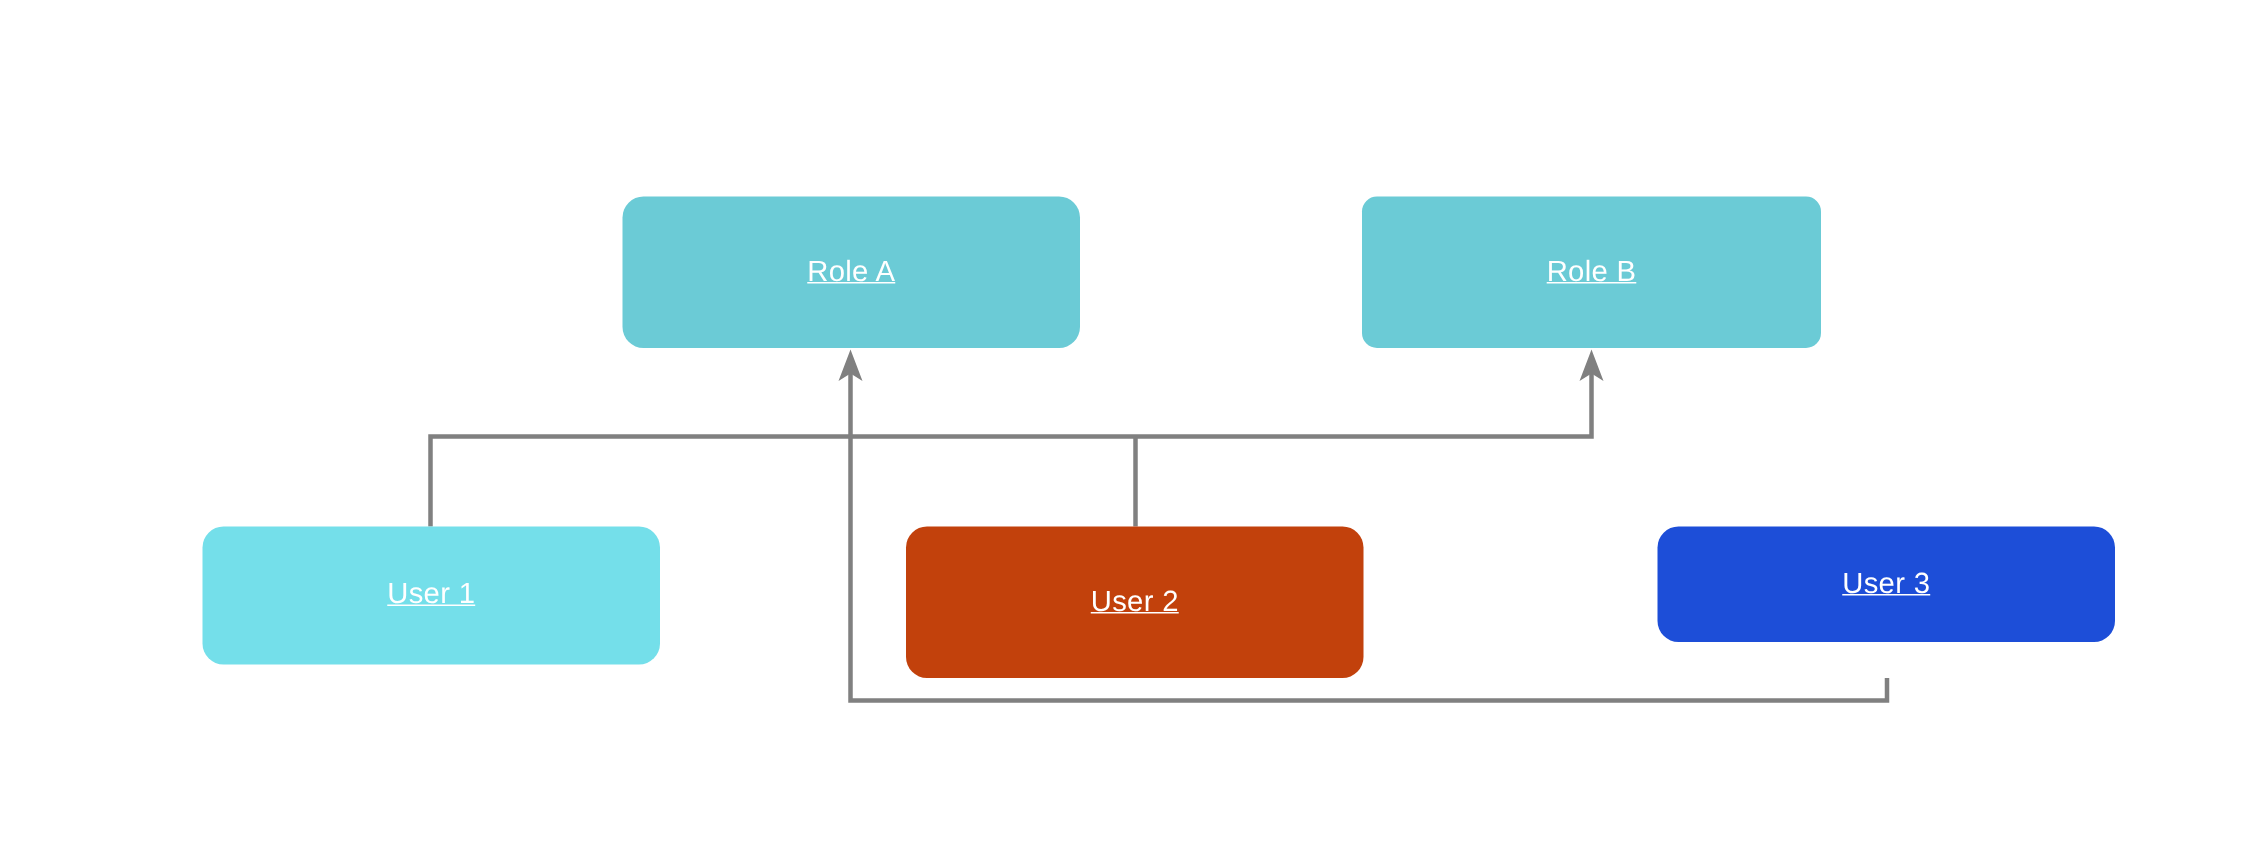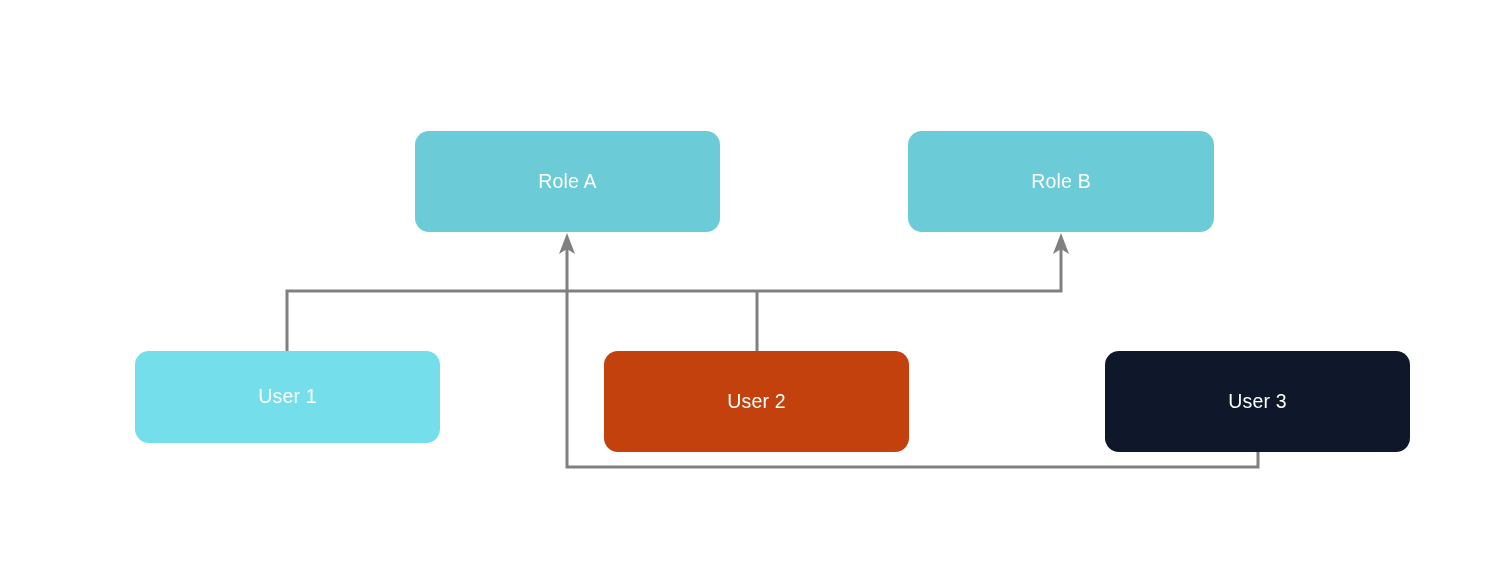--- a/index.html
+++ b/index.html
@@ -38,20 +38,21 @@
     font-size: 19.5px;
     font-weight: 400;
     letter-spacing: 0.2px;
     line-height: 1;
     user-select: none;
   }
   .node-label {
     display: block;
     text-align: left;
     white-space: nowrap;
+    text-decoration: underline;
   }
 </style>
 </head>
 <body>
 
 <div id="canvas" style="width: 1494px; height: 578px; background: rgb(255, 255, 255);">
 
   <svg id="edge-layer" viewBox="0 0 1494 578">
     <g>
       <polyline points="287,351 287,291 1061,291 1061,248" fill="none" stroke="#808080" stroke-width="3" stroke-linecap="butt" stroke-linejoin="miter"></polyline>
@@ -65,29 +66,29 @@
     <g>
       <polyline points="1258,452 1258,467 567,467 567,248" fill="none" stroke="#808080" stroke-width="3" stroke-linecap="butt" stroke-linejoin="miter"></polyline>
       <polygon points="567,233 559,254 567,249 575,254" fill="#808080"></polygon>
     </g>
   </svg>
 
   <div class="node" id="node-role-a" style="left: 415px; top: 131px; width: 305px; height: 101px; background: rgb(107, 203, 214); color: rgb(255, 255, 255);">
     <span class="node-label">Role A</span>
   </div>
 
-  <div class="node" id="node-role-b" style="left: 908px; top: 131px; width: 306px; height: 101px; background: rgb(107, 203, 214); color: rgb(255, 255, 255);">
+  <div class="node" id="node-role-b" style="left: 908px; top: 131px; width: 306px; height: 101px; background: rgb(107, 203, 214); color: rgb(255, 255, 255); border-radius: 10px;">
     <span class="node-label">Role B</span>
   </div>
 
   <div class="node" id="node-user-1" style="left: 135px; top: 351px; width: 305px; height: 92px; background: rgb(116, 223, 234); color: rgb(255, 255, 255);">
     <span class="node-label">User 1</span>
   </div>
 
   <div class="node" id="node-user-2" style="left: 604px; top: 351px; width: 305px; height: 101px; background: #c2410c; color: rgb(255, 255, 255);">
     <span class="node-label">User 2</span>
   </div>
 
-  <div class="node" id="node-user-3" style="left: 1105px; top: 351px; width: 305px; height: 101px; background: #0f172a; color: rgb(255, 255, 255);">
+  <div class="node" id="node-user-3" style="left: 1105px; top: 351px; width: 305px; height: 77px; background: #1d4ed8; color: rgb(255, 255, 255);">
     <span class="node-label">User 3</span>
   </div>
 
 </div>
 
 </body></html>

